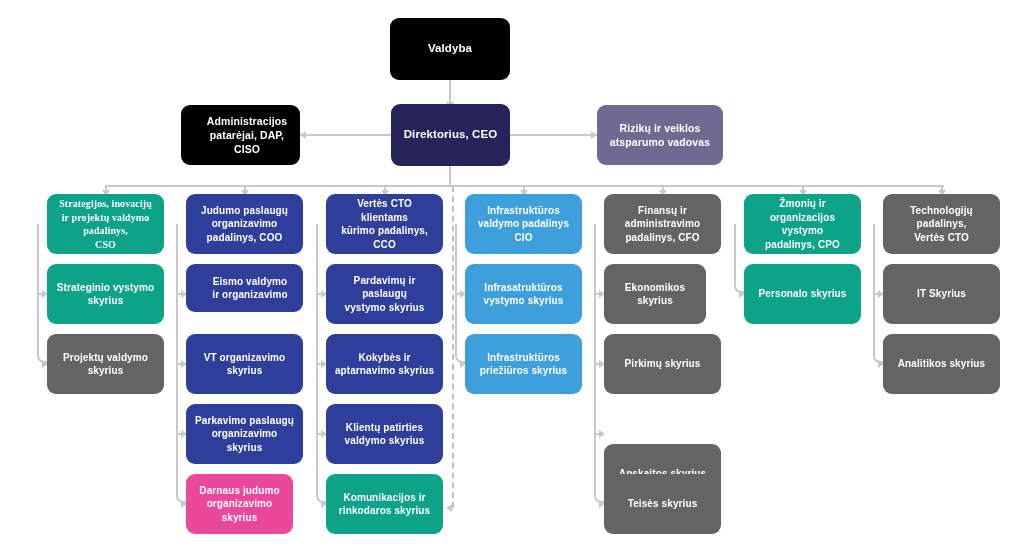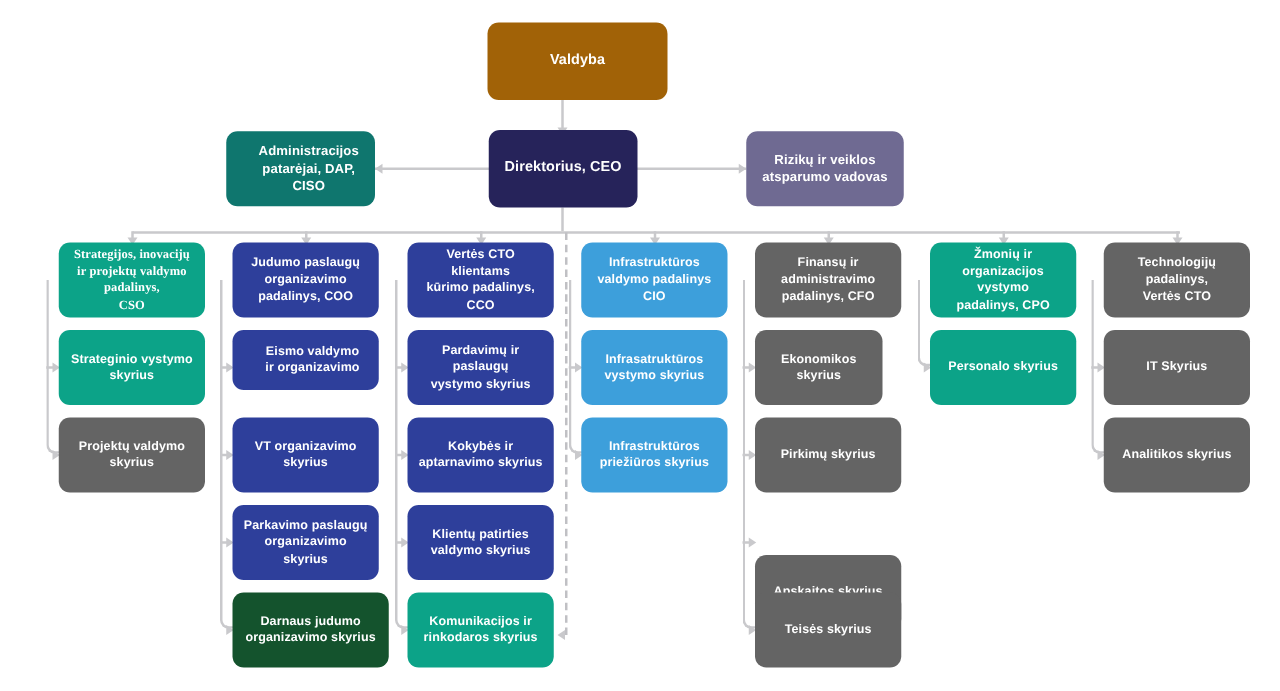--- a/index.html
+++ b/index.html
@@ -172,29 +172,29 @@
   <div class="arrow-r" style="left:599px; top:500px;"></div>
 
   <div class="elbow" style="left:734px; top:224px; width:11px; height:69px;"></div>
   <div class="arrow-r" style="left:739px; top:290px;"></div>
 
   <div class="elbow" style="left:873px; top:224px; width:11px; height:139px;"></div>
   <div class="line hline" style="left:873px; top:293px; width:9px;"></div>
   <div class="arrow-r" style="left:878px; top:290px;"></div>
   <div class="arrow-r" style="left:878px; top:360px;"></div>
 
-  <div class="node f-board" style="left:390px; top:18px; width:144px; height:62px; background:#a16207;">
+  <div class="node f-board" style="left:390px; top:18px; width:120px; height:62px; background:#000000;">
     <span class="lbl">Valdyba</span>
   </div>
 
   <div class="node f-ceo" style="left:391px; top:104px; width:119px; height:62px; background:#26235a;">
     <span class="lbl">Direktorius, CEO</span>
   </div>
 
-  <div class="node f-aside" style="left:181px; top:105px; width:119px; height:60px; background:#0f766e;padding-left:20px;">
+  <div class="node f-aside" style="left:181px; top:105px; width:119px; height:60px; background:#000000;padding-left:20px;">
     <span class="lbl">Administracijos
 patarėjai, DAP, CISO</span>
   </div>
 
   <div class="node f-aside" style="left:597px; top:105px; width:126px; height:60px; background:#6f6a92;">
     <span class="lbl">Rizikų ir veiklos
 atsparumo vadovas</span>
   </div>
 
   <div class="node f-head" style="left:47px; top:194px; width:117px; height:60px; background:#0ca388;font-family:Liberation Serif, serif;">
@@ -222,21 +222,21 @@
 ir organizavimo</span>
   </div>
   <div class="node f-unit" style="left:186px; top:334px; width:117px; height:60px; background:#2e3f9b;">
     <span class="lbl">VT organizavimo
 skyrius</span>
   </div>
   <div class="node f-unit" style="left:186px; top:404px; width:117px; height:60px; background:#2e3f9b;">
     <span class="lbl">Parkavimo paslaugų
 organizavimo skyrius</span>
   </div>
-  <div class="node f-unit" style="left:186px; top:474px; width:125px; height:60px; background:#14532d;">
+  <div class="node f-unit" style="left:186px; top:474px; width:107px; height:60px; background:#ec4899;">
     <span class="lbl">Darnaus judumo
 organizavimo skyrius</span>
   </div>
 
   <div class="node f-head" style="left:326px; top:194px; width:117px; height:60px; background:#2e3f9b;">
     <span class="lbl">Vertės CTO klientams
 kūrimo padalinys,
 CCO</span>
   </div>
   <div class="node f-unit" style="left:326px; top:264px; width:117px; height:60px; background:#2e3f9b;">

